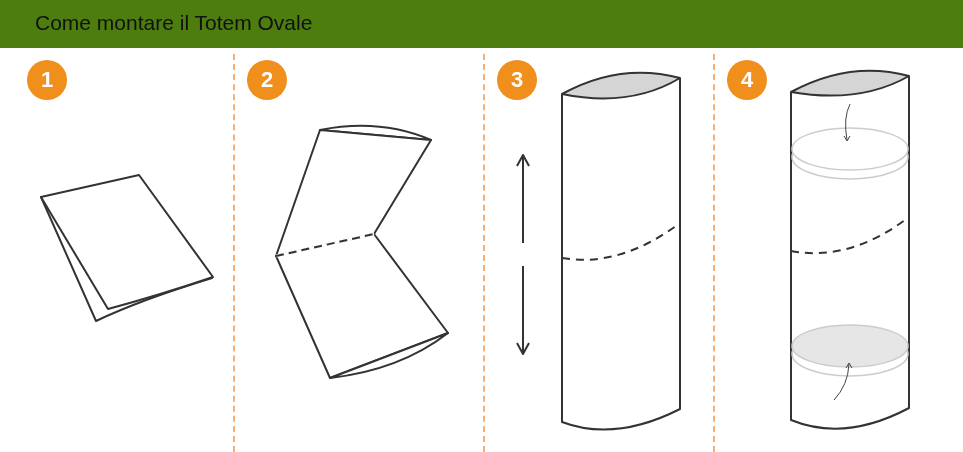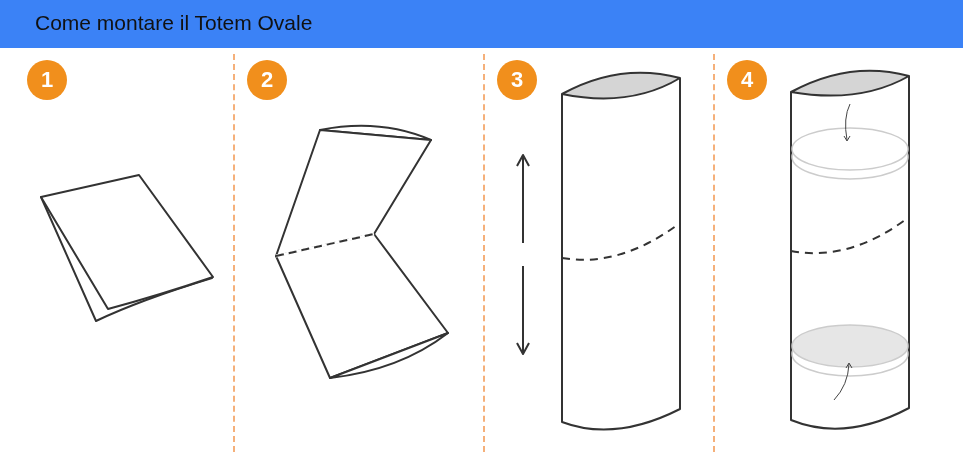--- a/index.html
+++ b/index.html
@@ -1,17 +1,17 @@
 <!DOCTYPE html>
 <html><head>
 <meta charset="utf-8">
 <style>
   html, body { margin:0; padding:0; }
   body { width:963px; height:452px; background:#ffffff; position:relative; overflow:hidden; font-family:"Liberation Sans", sans-serif; }
-  .header { position:absolute; left:0; top:0; width:963px; height:48px; background:#3b82f6; }
+  .header { position:absolute; left:0; top:0; width:963px; height:48px; background:#4d7c0f; }
   .title { position:absolute; left:35px; top:11px; font-size:21px; color:#111; font-family:"Liberation Sans", sans-serif; white-space:nowrap; }
   .divider { position:absolute; top:54px; height:398px; width:0; border-left:2px dashed #f5b07a; }
   .badge { position:absolute; width:40px; height:40px; border-radius:50%; background:#f18f1c; color:#fff; font-weight:bold; font-size:22px; line-height:40px; text-align:center; font-family:"Liberation Sans", sans-serif; }
   svg.art { position:absolute; left:0; top:0; }
 </style>
 </head>
 <body>
 
 <div class="header">
   <div class="title">Come montare il Totem Ovale</div>

